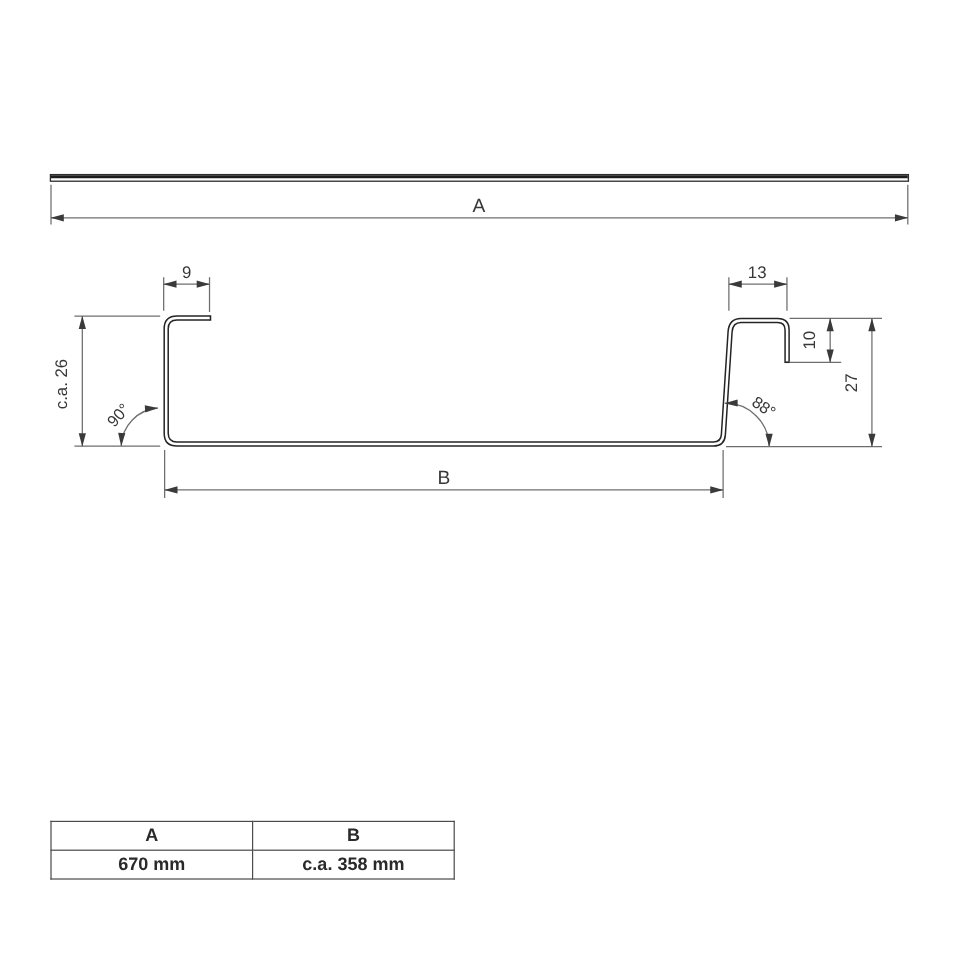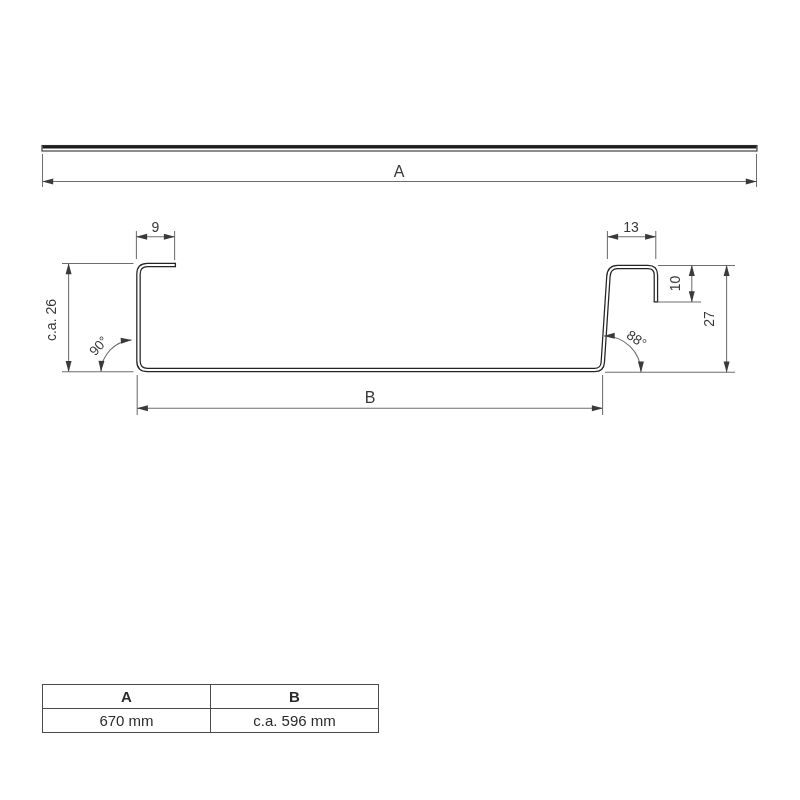--- a/index.html
+++ b/index.html
@@ -11,21 +11,21 @@
                  stroke-linejoin:round;}
   .profile-inner{stroke:#ffffff;stroke-width:2.1;fill:none;stroke-linejoin:round;}
   .cap{stroke:var(--profile-color,#242424);stroke-width:1.3;}
   text{fill:var(--text-color,#3a3a3a);font-family:"Liberation Sans",sans-serif;}
   .lbl{font-size:16px;}
   .num{font-size:14px;}
   .ang{font-size:13.5px;}
   .dim-table{position:absolute;left:42px;top:684px;width:337px;border-collapse:collapse;
              table-layout:fixed;font-size:15px;color:#2a2a2a;}
   .dim-table th,.dim-table td{border:1.6px solid #4a4a4a;text-align:center;
-             vertical-align:middle;padding:0;height:23px;background:#ffffff;}
+             vertical-align:middle;padding:0;height:23px;background:#ffffff;font-weight:bold;}
   .dim-table th{font-weight:bold;}
 </style>
 </head>
 <body>
 
 <div class="page">
 
   <svg width="800" height="800" viewBox="0 0 800 800">
     <defs>
       <marker id="arr" viewBox="0 0 12 7" refX="11.2" refY="3.5" markerWidth="12" markerHeight="7" markerUnits="userSpaceOnUse" orient="auto-start-reverse">
@@ -111,18 +111,18 @@
   <table class="dim-table">
     <thead>
       <tr>
         <th>A</th>
         <th>B</th>
       </tr>
     </thead>
     <tbody>
       <tr>
         <td>670 mm</td>
-        <td>c.a. 596 mm</td>
+        <td>c.a. 358 mm</td>
       </tr>
     </tbody>
   </table>
 
 </div>
 
 </body></html>

